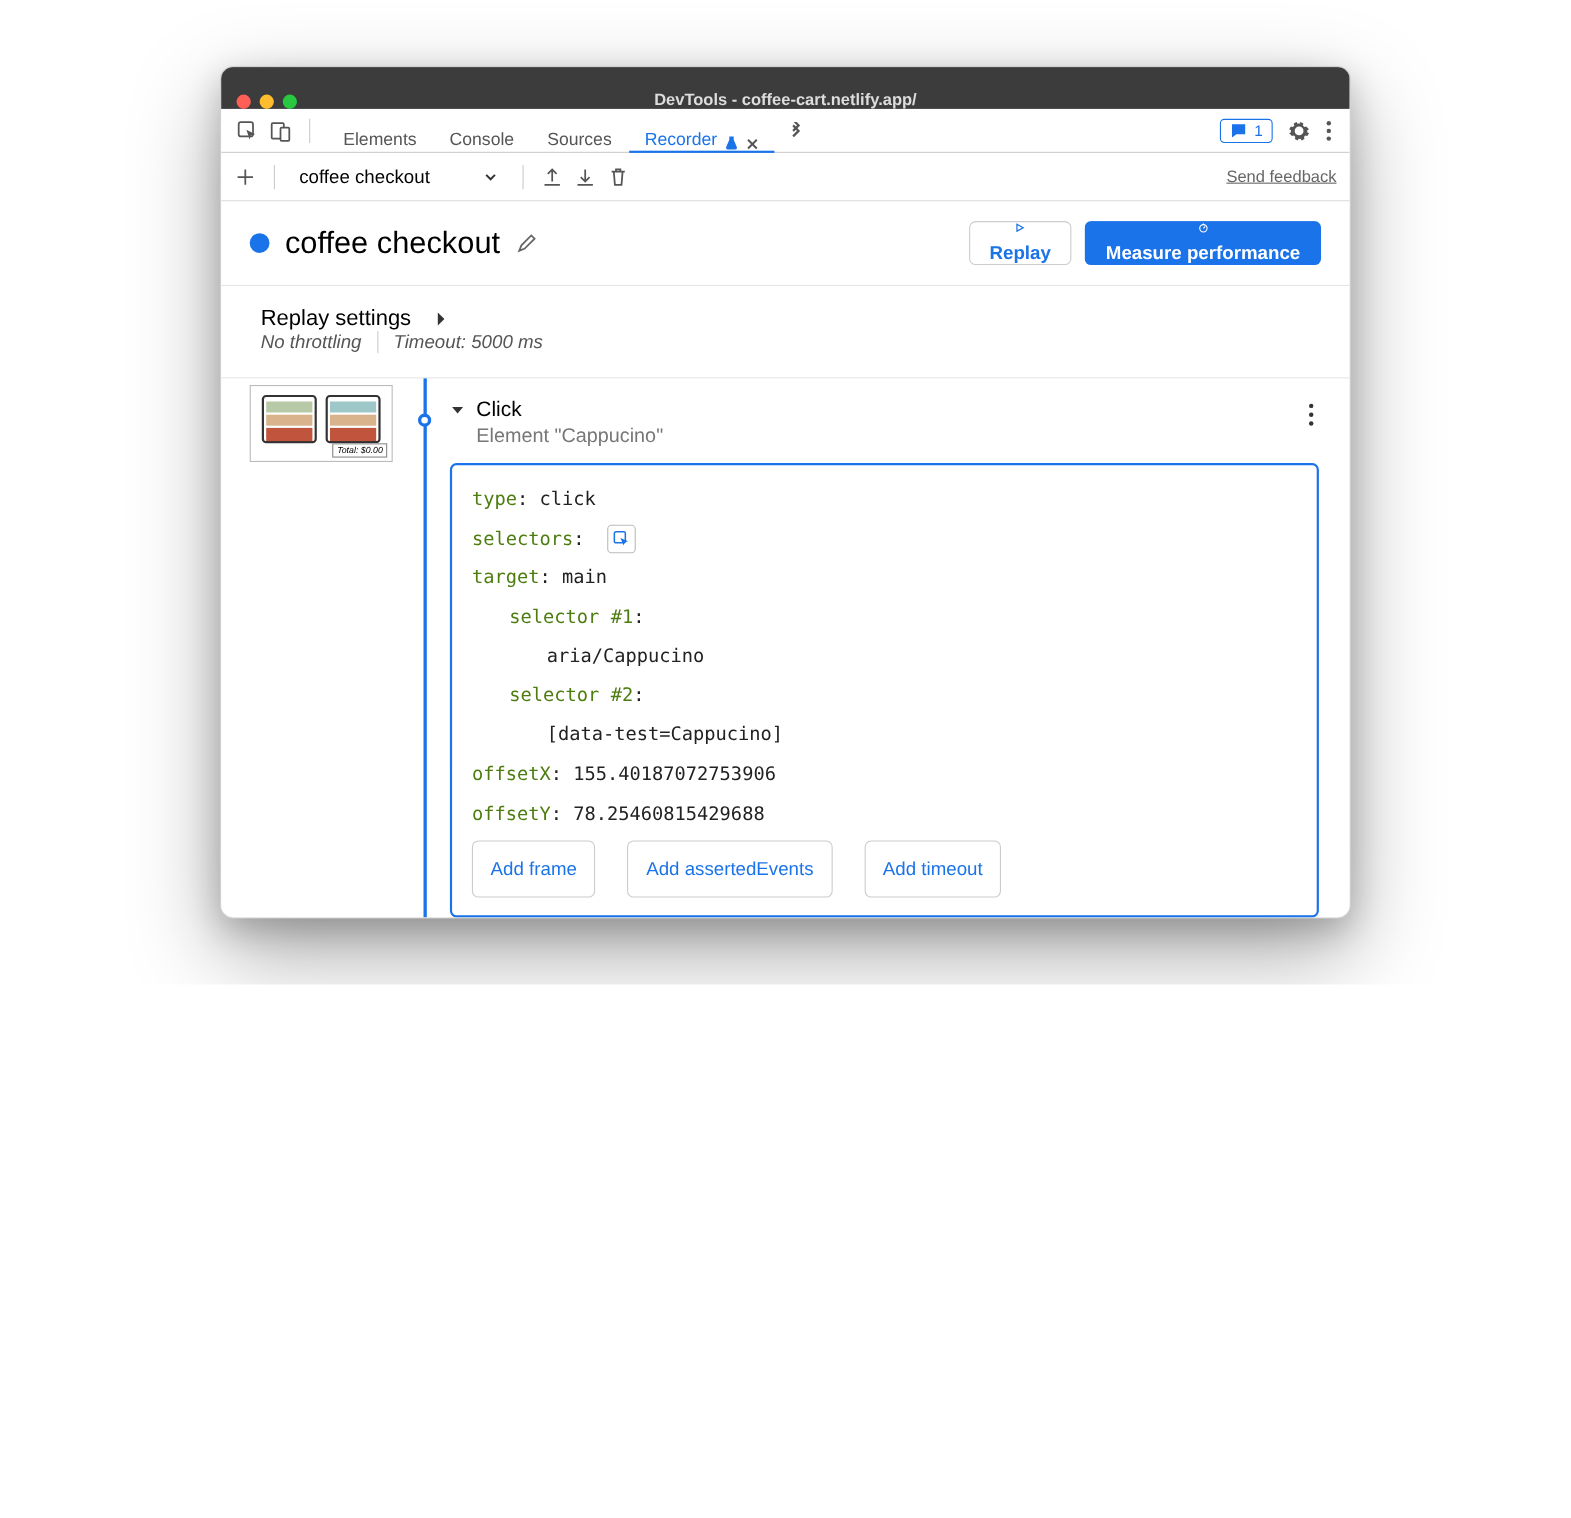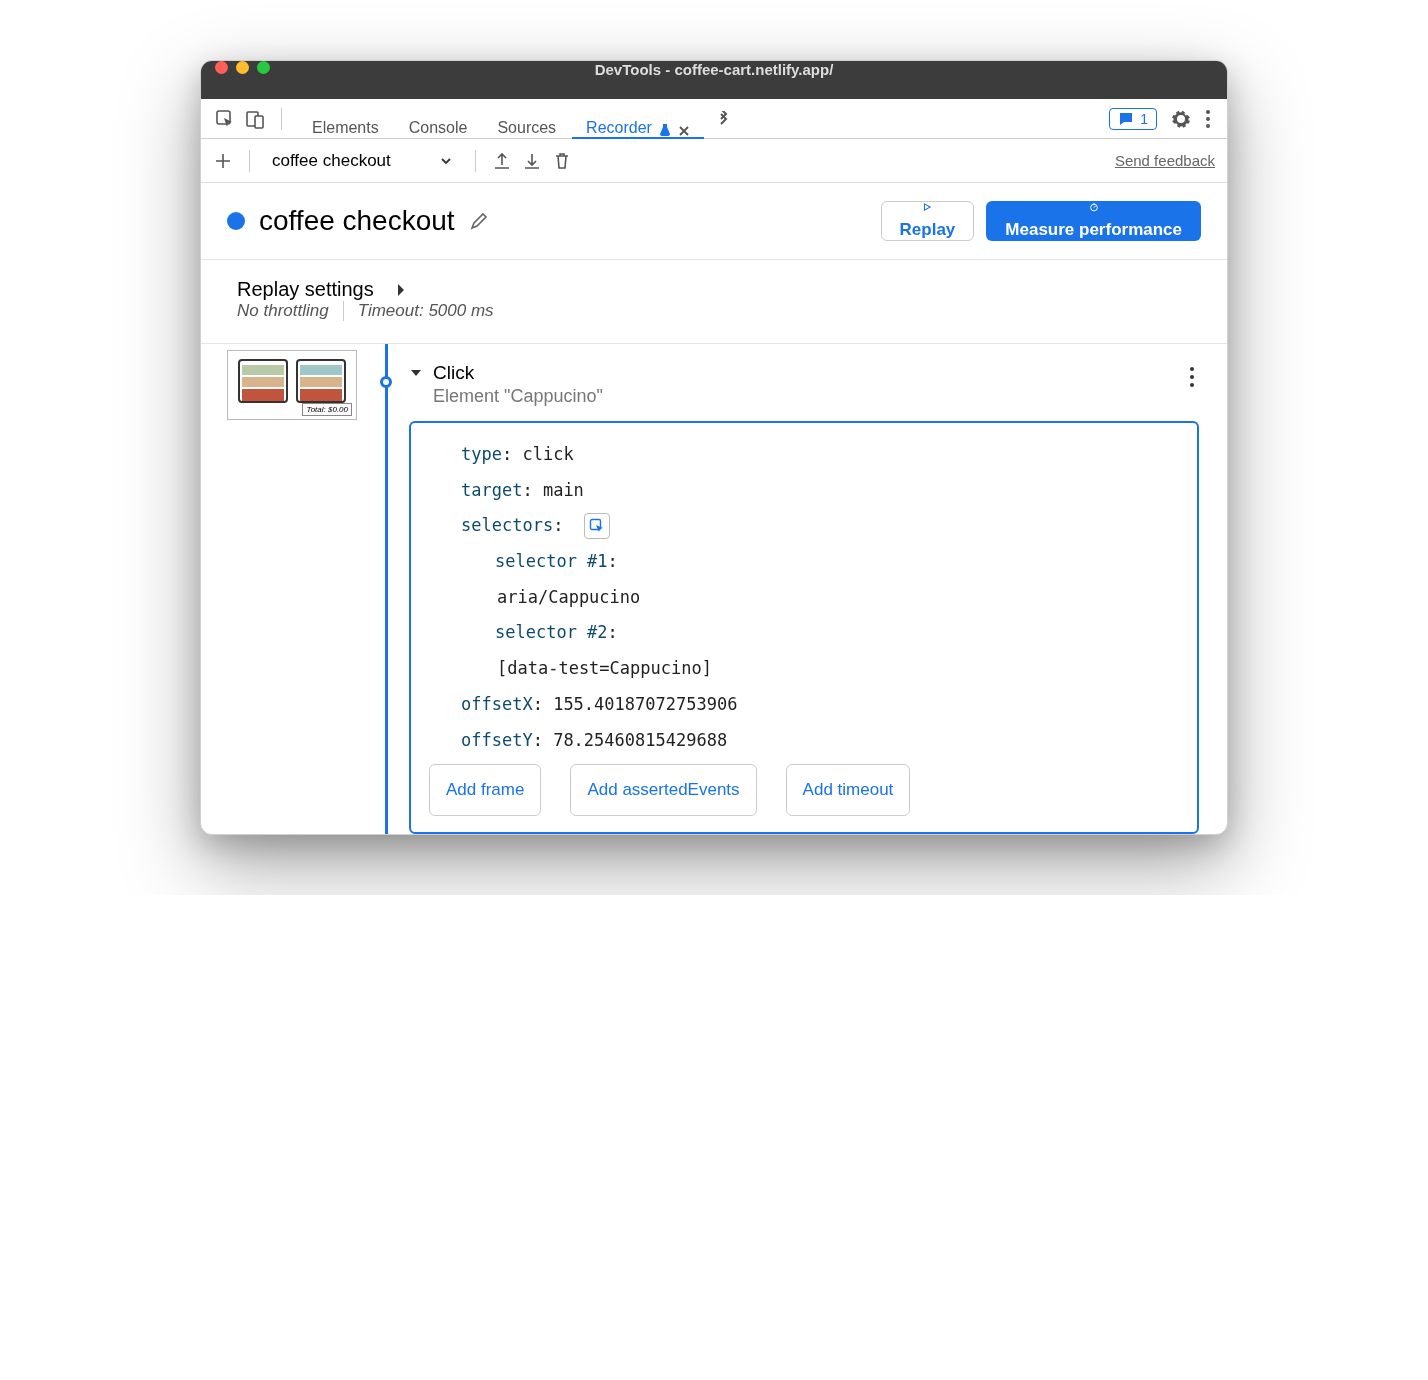--- a/index.html
+++ b/index.html
@@ -16,21 +16,21 @@
   border-radius: 12px;
   overflow: hidden;
   box-shadow: 0 30px 80px rgba(0,0,0,0.35), 0 10px 30px rgba(0,0,0,0.2);
   background: #fff;
   border: 1px solid #d0d0d0;
 }
 .titlebar {
   background: #3c3c3c;
   height: 38px;
   display: flex;
-  align-items: flex-start;
+  align-items: flex-end;
   padding: 0 14px;
   position: relative;
 }
 .traffic { display: flex; gap: 8px; }
 .traffic span { width: 13px; height: 13px; border-radius: 50%; display: block; }
 .tl-red { background: #ff5f57; }
 .tl-yellow { background: #febc2e; }
 .tl-green { background: #28c840; }
 .title-text {
   position: absolute;
@@ -118,21 +118,21 @@
 
 .step-details {
   margin-top: 14px;
   border: 2px solid #1a73e8;
   border-radius: 6px;
   padding: 14px 18px 16px;
   font-family: ui-monospace, Menlo, Consolas, monospace;
   font-size: 17px;
   line-height: 2.1;
 }
-.k { color: #0c4a6e; margin-left: 32px; }
+.k { color: #4d7c0f; }
 .v { color: #222; }
 .ind1 { padding-left: 34px; }
 .ind2 { padding-left: 68px; }
 .sel-btn { display: inline-flex; border: 1px solid #bbb; border-radius: 4px; width: 26px; height: 26px; align-items: center; justify-content: center; margin-left: 10px; vertical-align: middle; cursor: pointer; }
 .add-row { display: flex; gap: 29px; margin-top: 6px; font-family: -apple-system, BlinkMacSystemFont, sans-serif; }
 .add-btn { border: 1px solid #ccc; border-radius: 6px; padding: 7px 16px; color: #1a73e8; font-size: 17px; font-weight: 500; cursor: pointer; background: #fff; }
 
 svg { display: block; }
 </style>
 </head>
@@ -328,30 +328,30 @@
           <svg width="6" height="22" viewBox="0 0 6 22" fill="#333">
               <circle cx="3" cy="3" r="2"></circle>
               <circle cx="3" cy="11" r="2"></circle>
               <circle cx="3" cy="19" r="2"></circle>
             </svg>
         </div>
       </div>
 
       <div class="step-details">
         <div><span class="k">type</span><span class="v">: </span><span class="v">click</span></div>
-        <div><span class="k">target</span><span class="v">: </span><span class="v">main</span></div>
         <div>
           <span class="k">selectors</span><span class="v">:</span>
           <span class="sel-btn">
             <svg width="16" height="16" viewBox="0 0 16 16" fill="none" stroke="#1a73e8" stroke-width="1.4">
                 <rect x="1.5" y="1.5" width="10" height="10" rx="1.5"></rect>
                 <path d="M7 7l7 3-3 1-1 3z" fill="#1a73e8" stroke="none"></path>
               </svg>
           </span>
         </div>
+        <div><span class="k">target</span><span class="v">: </span><span class="v">main</span></div>
         <div class="ind1"><span class="k">selector #1</span><span class="v">:</span></div>
         <div class="ind2"><span class="v">aria/Cappucino</span></div>
         <div class="ind1"><span class="k">selector #2</span><span class="v">:</span></div>
         <div class="ind2"><span class="v">[data-test=Cappucino]</span></div>
         <div><span class="k">offsetX</span><span class="v">: </span><span class="v">155.40187072753906</span></div>
         <div><span class="k">offsetY</span><span class="v">: </span><span class="v">78.25460815429688</span></div>
         <div class="add-row">
           <div class="add-btn">Add frame</div>
           <div class="add-btn">Add assertedEvents</div>
           <div class="add-btn">Add timeout</div>

